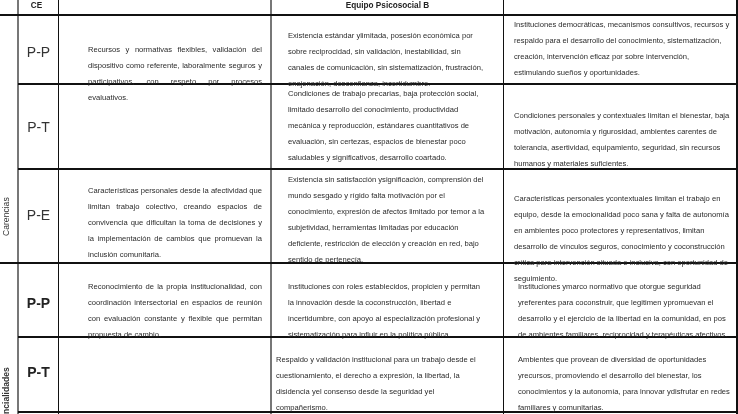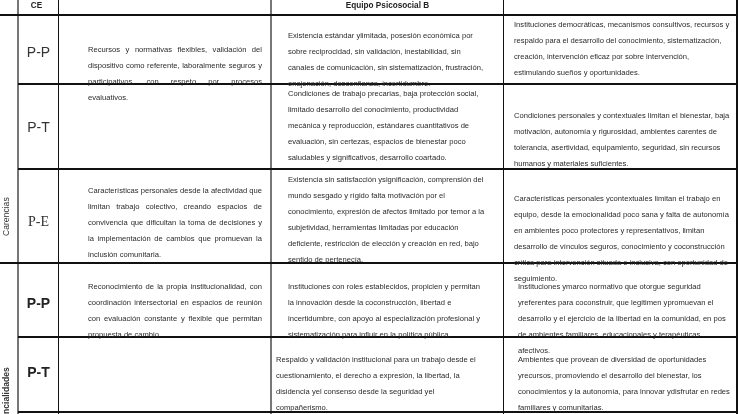--- a/index.html
+++ b/index.html
@@ -45,27 +45,27 @@
 
   <div class="ce" style="left:19px; width:39px; top:44px;">P-P</div>
   <div class="cell just" style="left:88px; width:174px; top:42px;">Recursos y normativas flexibles, validación del dispositivo como referente, laboralmente seguros y participativos, con respeto por procesos evaluativos.</div>
   <div class="cell" style="left:288px; width:200px; top:28px;">Existencia estándar ylimitada, posesión económica por sobre reciprocidad, sin validación, inestabilidad, sin canales de comunicación, sin sistematización, frustración, enajenación, desconfianza, incertidumbre.</div>
   <div class="cell" style="left:514px; width:216px; top:17px;">Instituciones democráticas, mecanismos consultivos, recursos y respaldo para el desarrollo del conocimiento, sistematización, creación, intervención eficaz por sobre intervención, estimulando sueños y oportunidades.</div>
 
   <div class="ce" style="left:19px; width:39px; top:119px;">P-T</div>
   <div class="cell" style="left:288px; width:200px; top:86px;">Condiciones de trabajo precarias, baja protección social, limitado desarrollo del conocimiento, productividad mecánica y reproducción, estándares cuantitativos de evaluación, sin certezas, espacios de bienestar poco saludables y significativos, desarrollo coartado.</div>
   <div class="cell" style="left:514px; width:216px; top:108px;">Condiciones personales y contextuales limitan el bienestar, baja motivación, autonomía y rigurosidad, ambientes carentes de tolerancia, asertividad, equipamiento, seguridad, sin recursos humanos y materiales suficientes.</div>
 
-  <div class="ce" style="left:19px; width:39px; top:214px;font-family:Liberation Serif, serif;">P-E</div>
+  <div class="ce" style="left:19px; width:39px; top:207px;">P-E</div>
   <div class="cell just" style="left:88px; width:174px; top:183px;">Características personales desde la afectividad que limitan trabajo colectivo, creando espacios de convivencia que dificultan la toma de decisiones y la implementación de cambios que promuevan la inclusión comunitaria.</div>
   <div class="cell" style="left:288px; width:200px; top:172px;">Existencia sin satisfacción ysignificación, comprensión del mundo sesgado y rígido falta motivación por el conocimiento, expresión de afectos limitado por temor a la subjetividad, herramientas limitadas por educación deficiente, restricción de elección y creación en red, bajo sentido de pertenecía.</div>
   <div class="cell" style="left:514px; width:216px; top:171px;margin-top:20px;">Características personales ycontextuales limitan el trabajo en equipo, desde la emocionalidad poco sana y falta de autonomía en ambientes poco protectores y representativos, limitan desarrollo de vínculos seguros, conocimiento y coconstrucción crítica para intervención situada e inclusiva, con oportunidad de seguimiento.</div>
 
   <div class="ce bold" style="left:19px; width:39px; top:295px;">P-P</div>
   <div class="cell" style="left:288px; width:200px; top:279px;">Instituciones con roles establecidos, propicien y permitan la innovación desde la coconstrucción, libertad e incertidumbre, con apoyo al especialización profesional y sistematización para influir en la política pública.</div>
   <div class="cell just" style="left:88px; width:174px; top:279px;">Reconocimiento de la propia institucionalidad, con coordinación intersectorial en espacios de reunión con evaluación constante y flexible que permitan propuesta de cambio.</div>
-  <div class="cell" style="left:518px; width:214px; top:279px;">Instituciones ymarco normativo que otorgue seguridad yreferentes para coconstruir, que legitimen ypromuevan el desarrollo y el ejercicio de la libertad en la comunidad, en pos de ambientes familiares, educacionales y terapéuticas afectivos.</div>
+  <div class="cell" style="left:518px; width:214px; top:279px;">Instituciones ymarco normativo que otorgue seguridad yreferentes para coconstruir, que legitimen ypromuevan el desarrollo y el ejercicio de la libertad en la comunidad, en pos de ambientes familiares, reciprocidad y terapéuticas afectivos.</div>
 
   <div class="ce bold" style="left:19px; width:39px; top:364px;">P-T</div>
   <div class="cell" style="left:276px; width:200px; top:352px;">Respaldo y validación institucional para un trabajo desde el cuestionamiento, el derecho a expresión, la libertad, la disidencia yel consenso desde la seguridad yel compañerismo.</div>
   <div class="cell" style="left:518px; width:214px; top:352px;">Ambientes que provean de diversidad de oportunidades yrecursos, promoviendo el desarrollo del bienestar, los conocimientos y la autonomía, para innovar ydisfrutar en redes familiares y comunitarias.</div>
 
 </div>
 
 </body></html>

